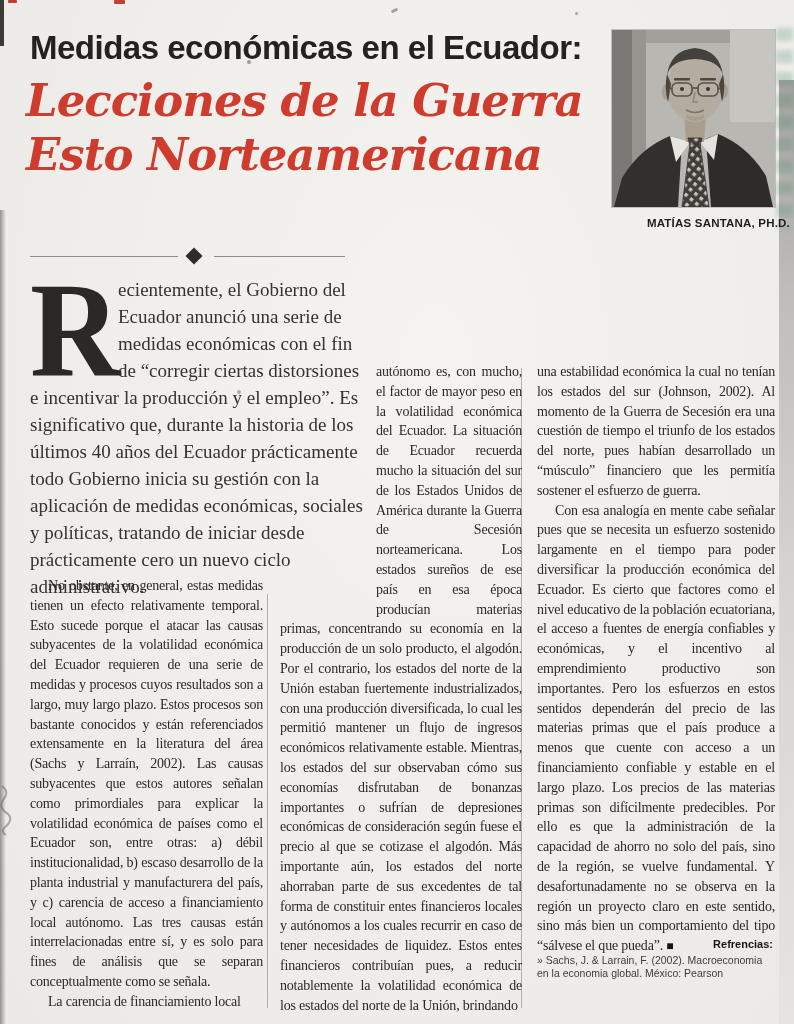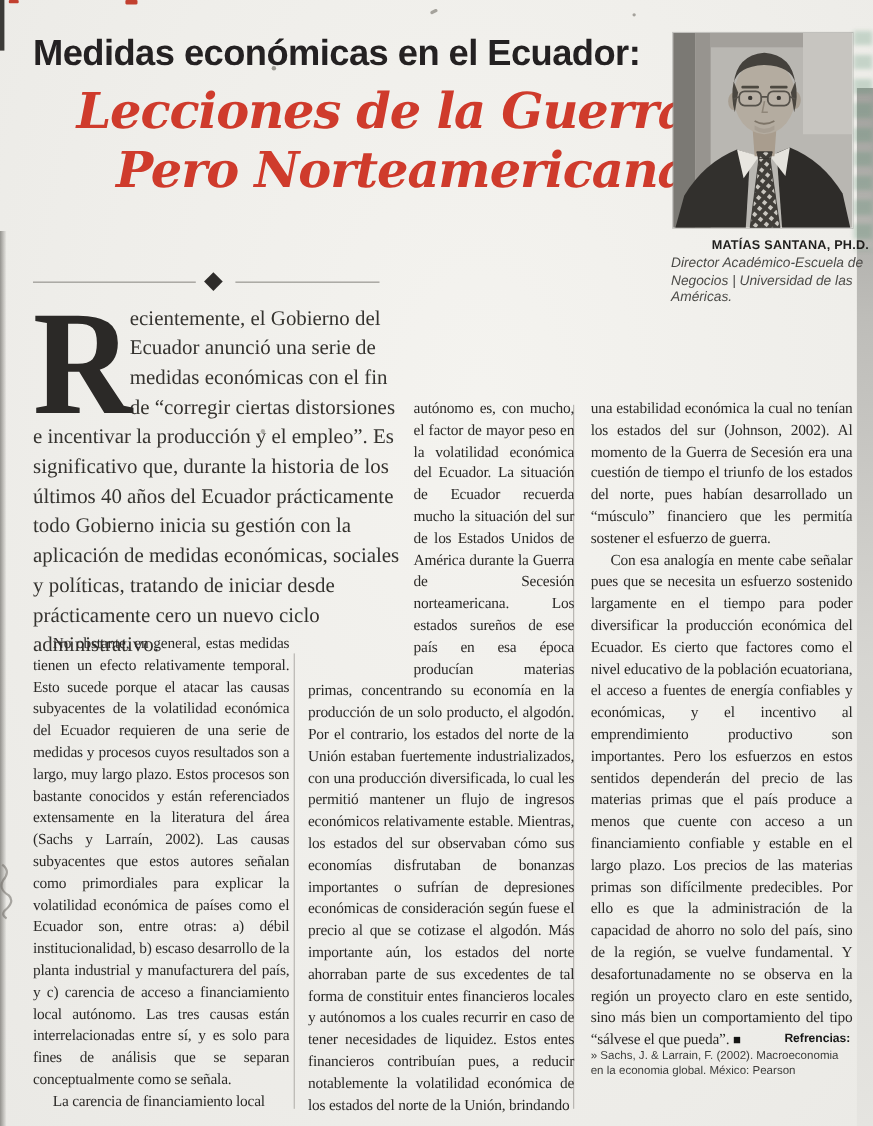--- a/index.html
+++ b/index.html
@@ -17,21 +17,21 @@
   .ghost-strip{position:absolute;right:1px;top:28px;width:17px;height:200px;filter:blur(2px);opacity:.55;
     background:repeating-linear-gradient(to bottom, rgba(104,156,128,.55) 0 13px, rgba(235,235,230,.12) 13px 22px);}
   .red-mark{position:absolute;background:#c2402f;border-radius:1px;}
   .speck{position:absolute;border-radius:50%;background:#85827b;}
   .squiggle{position:absolute;left:0;top:784px;}
   
   .kicker{position:absolute;left:30px;top:28px;width:640px;margin:0;
     font:700 33px/40px "Liberation Sans", sans-serif;letter-spacing:-.5px;color:#242122;}
   .headline{position:absolute;left:26px;top:74px;width:600px;margin:0;
     font:700 italic 45px/54px "DejaVu Serif", serif;letter-spacing:-1px;color:#cf3b2c;}
-  .hl-line{display:block;text-align:right;}
+  .hl-line{display:block;}
   
   .photo{position:absolute;left:612px;top:30px;width:163px;height:177px;
     box-shadow:0 0 0 1px rgba(110,110,105,.35);}
   .cap-name{position:absolute;left:610px;top:216px;width:180px;
     font:700 11.5px/14px "Liberation Sans", sans-serif;letter-spacing:.2px;color:#1f1e1c;text-align:right;}
   .cap-role{position:absolute;left:610px;top:232px;width:178px;
     font:italic 12.5px/15.5px "Liberation Sans", sans-serif;color:#4b4a47;}
   
   .divider{position:absolute;left:30px;top:250px;width:315px;height:14px;}
   .divider::before{content:"";position:absolute;left:0;top:6px;width:148px;height:1px;background:#8f8d88;}
@@ -76,21 +76,21 @@
   <div class="speck" style="left:391px;top:9px;width:7px;height:3px;transform:rotate(-25deg);border-radius:2px;opacity:.7;"></div>
   <div class="speck" style="left:237px;top:390px;width:4px;height:4px;opacity:.6;"></div>
   <div class="speck" style="left:575px;top:12px;width:3px;height:3px;opacity:.7;"></div>
   <svg class="squiggle" width="16" height="52" viewBox="0 0 16 52">
     <path d="M2,2 Q10,8 3,16 Q-2,24 8,30 Q14,36 4,44 Q1,48 6,51" fill="none" stroke="#6d6a64" stroke-width="2" opacity=".55"></path>
   </svg>
 
   <h2 class="kicker">Medidas económicas en el Ecuador:</h2>
   <h1 class="headline" style="color: rgb(207, 59, 44);">
     <span class="hl-line">Lecciones de la Guerra</span>
-    <span class="hl-line">Pero Norteamericana</span>
+    <span class="hl-line">Esto Norteamericana</span>
   </h1>
 
   <div class="photo">
     <svg width="163" height="177" viewBox="0 0 163 177">
       <defs>
         <pattern id="tp" width="7" height="7" patternUnits="userSpaceOnUse" patternTransform="rotate(40)">
           <rect width="7" height="7" fill="#413e39"></rect>
             <rect width="3.5" height="3.5" fill="#c9c6bf"></rect>
         </pattern>
       </defs>
@@ -120,21 +120,20 @@
       <line x1="60" y1="58" x2="55" y2="60" stroke="#55514a" stroke-width="1.4"></line>
       <line x1="106" y1="58" x2="111" y2="60" stroke="#55514a" stroke-width="1.4"></line>
       <circle cx="70" cy="59" r="2" fill="#3a3733"></circle>
       <circle cx="96" cy="59" r="2" fill="#3a3733"></circle>
       <path d="M83,62 L81,72 L86,72" fill="none" stroke="#8f8679" stroke-width="1.4"></path>
       <path d="M74,80 Q83,85 92,80" fill="none" stroke="#7d7467" stroke-width="1.6"></path>
       <path d="M74,84 Q83,90 92,84 L92,88 Q83,94 74,88 Z" fill="#9c9285" opacity="0.5"></path>
     </svg>
   </div>
   <div class="cap-name">MATÍAS SANTANA, PH.D.</div>
-  <div class="cap-role">Director Académico-Escuela de Negocios | Universidad de las Américas.</div>
 
   <div class="divider">
     <span class="diamond"></span>
   </div>
 
   <div class="intro">
     <span class="dropcap">R</span><span>ecientemente, el Gobierno del Ecuador anunció una serie de medidas económicas con el fin de “corregir ciertas distorsiones e incentivar la producción y el empleo”. Es significativo que, durante la historia de los últimos 40 años del Ecuador prácticamente todo Gobierno inicia su gestión con la aplicación de medidas económicas, sociales y políticas, tratando de iniciar desde prácticamente cero un nuevo ciclo administrativo.</span>
   </div>
 
   <div class="vrule vrule1"></div>

